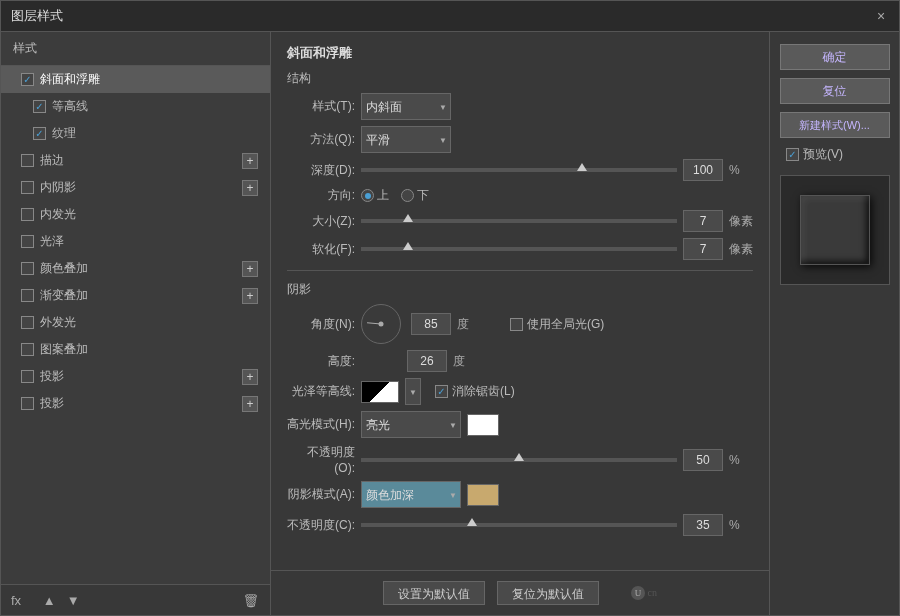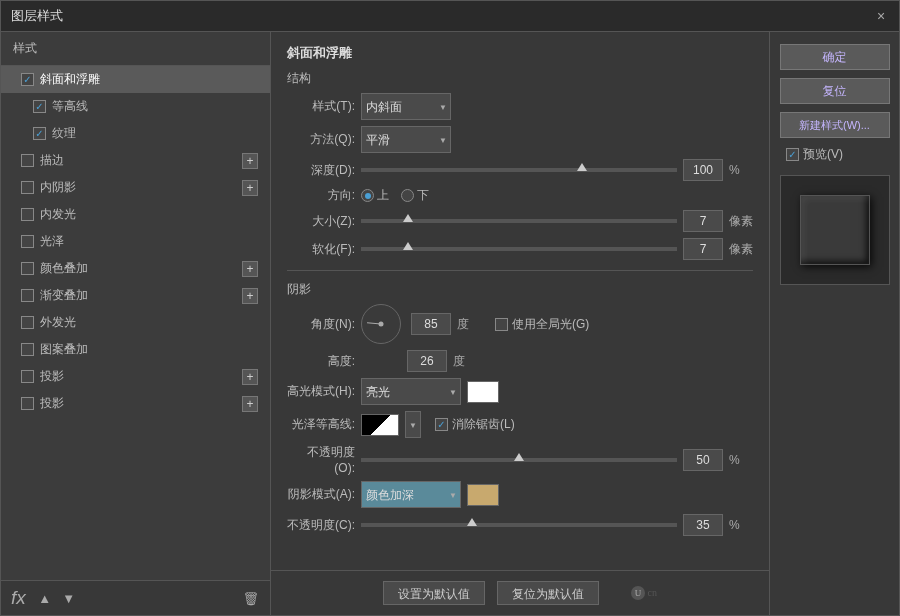--- a/index.html
+++ b/index.html
@@ -118,24 +118,23 @@
     }
     .left-panel-footer {
       padding: 6px 10px;
       border-top: 1px solid #555;
       display: flex;
       align-items: center;
       gap: 6px;
       background: #383838;
     }
     .fx-label {
-      font-style: italic;
-      font-size: 19px;
+      font-size: 13px;
       color: #aaa;
-      margin-right: 4px;
+      margin-right: 13px;
     }
     .footer-icon-btn {
       width: 18px;
       height: 18px;
       display: flex;
       align-items: center;
       justify-content: center;
       color: #aaa;
       font-size: 13px;
       cursor: pointer;
@@ -603,52 +602,52 @@
         <div class="sub-section-title">阴影</div>
 
         <div class="shadow-angle-row">
           <span class="form-label">角度(N):</span>
           <div class="angle-dial">
             <div class="angle-center-dot"></div>
             <div class="angle-line" style="transform: translateX(-50%) rotate(-85deg);"></div>
           </div>
           <input class="num-input" type="text" value="85" style="margin-left: 4px;">
           <span class="unit-label">度</span>
-          <div class="checkbox-item" style="margin-left:8px;">
+          <div class="checkbox-item" style="margin-left:23px;">
             <div class="chk-box"></div>
             <span>使用全局光(G)</span>
           </div>
         </div>
 
         <div class="form-row">
           <span class="form-label">高度:</span>
           <input class="num-input" type="text" value="26" style="margin-left: 46px;">
           <span class="unit-label">度</span>
+        </div>
+
+        <div class="form-row">
+          <span class="form-label">光泽等高线:</span>
+          <div class="gloss-preview"></div>
+          <div class="select-wrapper">
+            <select class="form-select" style="width:16px; padding:0; min-width:16px;"></select>
+          </div>
+          <div class="checkbox-item" style="margin-left:8px;">
+            <div class="chk-box checked"></div>
+            <span>消除锯齿(L)</span>
+          </div>
         </div>
 
         <div class="form-row">
           <span class="form-label">高光模式(H):</span>
           <div class="select-wrapper">
             <select class="form-select" style="width:100px;">
               <option>亮光</option>
             </select>
           </div>
           <div class="color-swatch" style="background:#fff;"></div>
-        </div>
-
-        <div class="form-row">
-          <span class="form-label">光泽等高线:</span>
-          <div class="gloss-preview"></div>
-          <div class="select-wrapper">
-            <select class="form-select" style="width:16px; padding:0; min-width:16px;"></select>
-          </div>
-          <div class="checkbox-item" style="margin-left:8px;">
-            <div class="chk-box checked"></div>
-            <span>消除锯齿(L)</span>
-          </div>
         </div>
 
         <div class="form-row">
           <span class="form-label">不透明度(O):</span>
           <div class="slider-container">
             <div class="slider-bg">
               <div class="slider-thumb-tri" style="left:calc(50% - 5px);"></div>
             </div>
           </div>
           <input class="num-input" type="text" value="50" style="">

